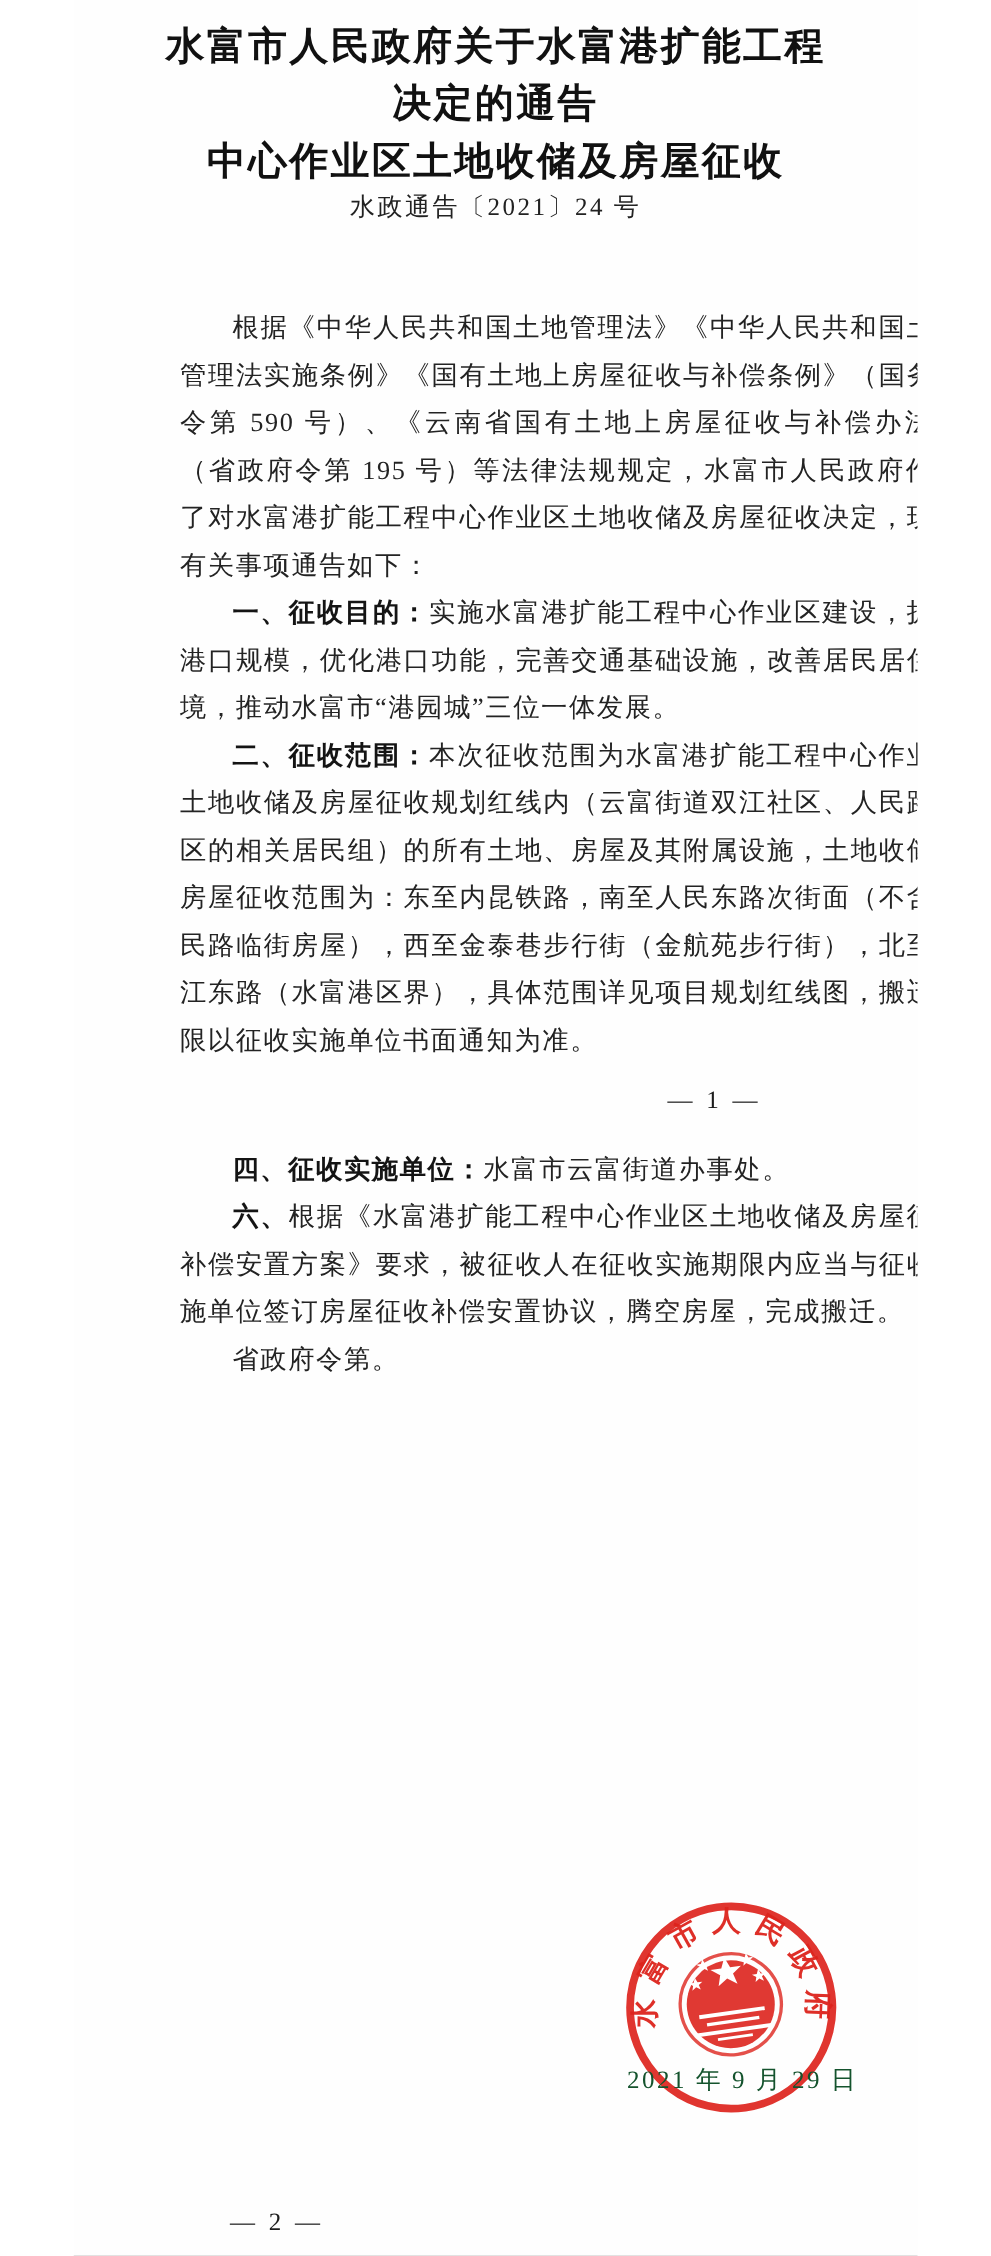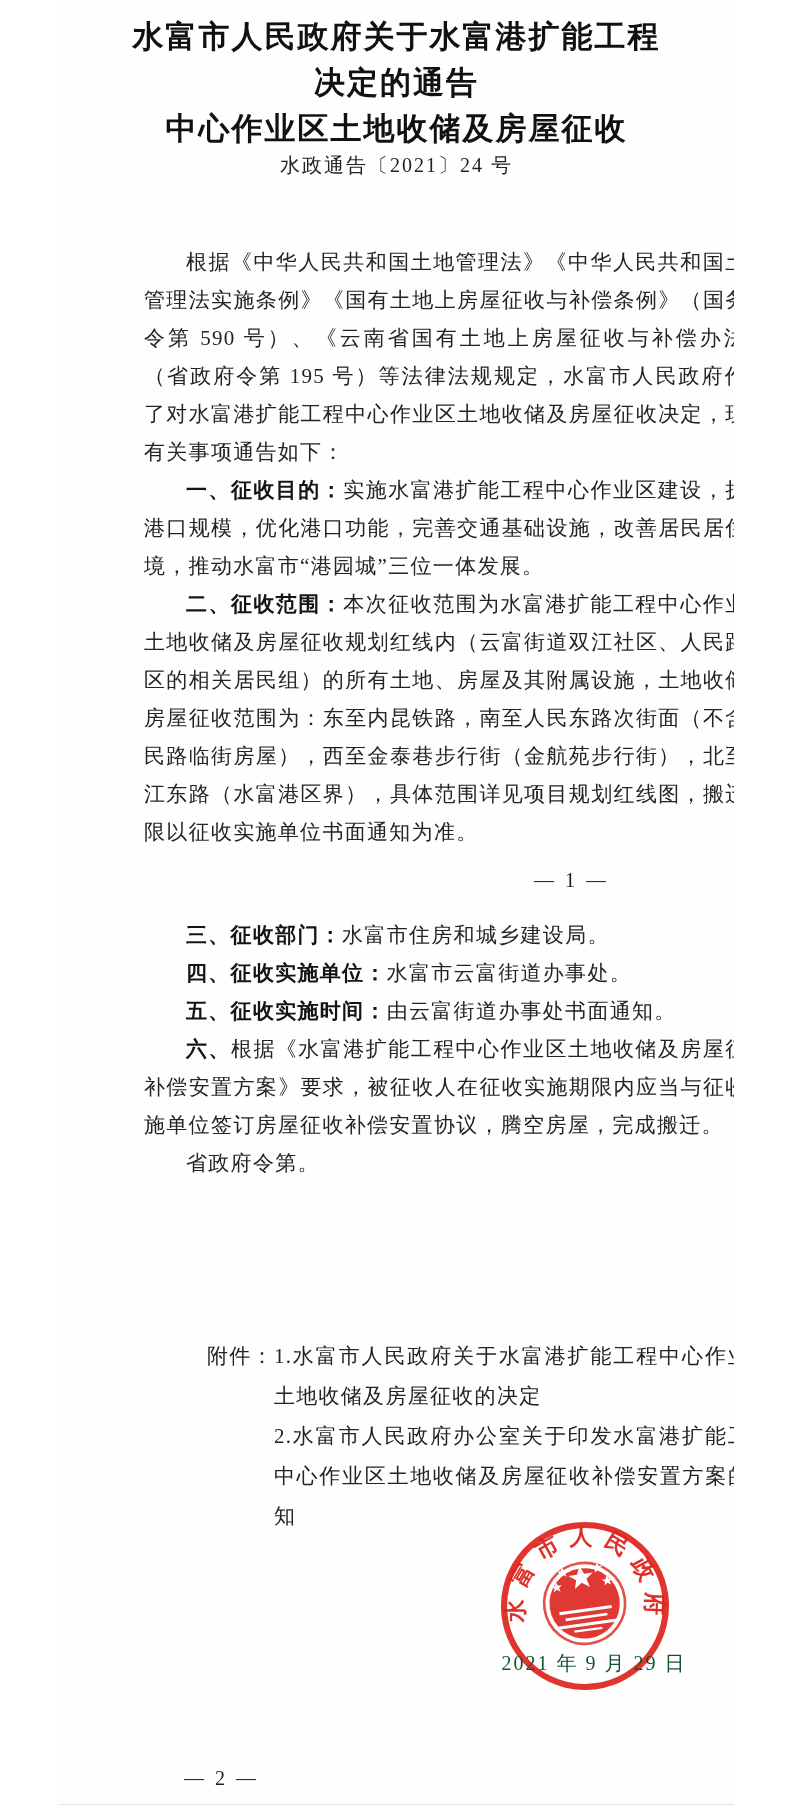--- a/index.html
+++ b/index.html
@@ -100,34 +100,25 @@
 
   <div class="text-block body1">
     <p class="para"><span class="lbl"></span><span>根据《中华人民共和国土地管理法》《中华人民共和国土地管理法实施条例》《国有土地上房屋征收与补偿条例》（国务院令第 590 号）、《云南省国有土地上房屋征收与补偿办法》（省政府令第 195 号）等法律法规规定，水富市人民政府作出了对水富港扩能工程中心作业区土地收储及房屋征收决定，现将有关事项通告如下：</span></p>
     <p class="para"><span class="lbl">一、征收目的：</span><span>实施水富港扩能工程中心作业区建设，扩大港口规模，优化港口功能，完善交通基础设施，改善居民居住环境，推动水富市“港园城”三位一体发展。</span></p>
     <p class="para"><span class="lbl">二、征收范围：</span><span>本次征收范围为水富港扩能工程中心作业区土地收储及房屋征收规划红线内（云富街道双江社区、人民路社区的相关居民组）的所有土地、房屋及其附属设施，土地收储和房屋征收范围为：东至内昆铁路，南至人民东路次街面（不含人民路临街房屋），西至金泰巷步行街（金航苑步行街），北至临江东路（水富港区界），具体范围详见项目规划红线图，搬迁期限以征收实施单位书面通知为准。</span></p>
   </div>
 
   <div class="page-num page-num-1">— 1 —</div>
 
   <div class="text-block body2">
-    <p class="para"><span class="lbl">三、征收部门：</span><span>水富市住房和城乡建设局。</span></p>
     <p class="para"><span class="lbl">四、征收实施单位：</span><span>水富市云富街道办事处。</span></p>
-    <p class="para"><span class="lbl">五、征收实施时间：</span><span>由云富街道办事处书面通知。</span></p>
     <p class="para"><span class="lbl">六、</span><span>根据《水富港扩能工程中心作业区土地收储及房屋征收补偿安置方案》要求，被征收人在征收实施期限内应当与征收实施单位签订房屋征收补偿安置协议，腾空房屋，完成搬迁。</span></p>
     <p class="para"><span class="lbl"></span><span>省政府令第。</span></p>
   </div>
 
-  <div class="attachments">
-    <span class="att-label">附件：</span>
-    <div class="att-items">
-      <p class="att-item">1.水富市人民政府关于水富港扩能工程中心作业区土地收储及房屋征收的决定</p>
-      <p class="att-item">2.水富市人民政府办公室关于印发水富港扩能工程中心作业区土地收储及房屋征收补偿安置方案的通知</p>
-    </div>
-  </div>
 
   <div class="seal-wrap">
     <svg viewBox="0 0 200 200" width="176" height="176">
       <defs>
         <polygon id="star" points="0,-10 2.9,-3.1 10,-3.1 4.2,1.2 6.2,8.1 0,3.8 -6.2,8.1 -4.2,1.2 -10,-3.1 -2.9,-3.1"></polygon>
         <path id="sealArc" d="M 36.6 129.6 A 70 70 0 1 1 163.4 129.6" fill="none"></path>
       </defs>
       <g transform="rotate(-8 100 100)">
         <circle cx="100" cy="100" r="92" fill="none" stroke="#dd241d" stroke-width="7" opacity="0.92"></circle>
         <text font-size="26" letter-spacing="11" fill="#dd241d" opacity="0.95" font-weight="700"><textPath href="#sealArc" startOffset="22">水富市人民政府</textPath></text>

